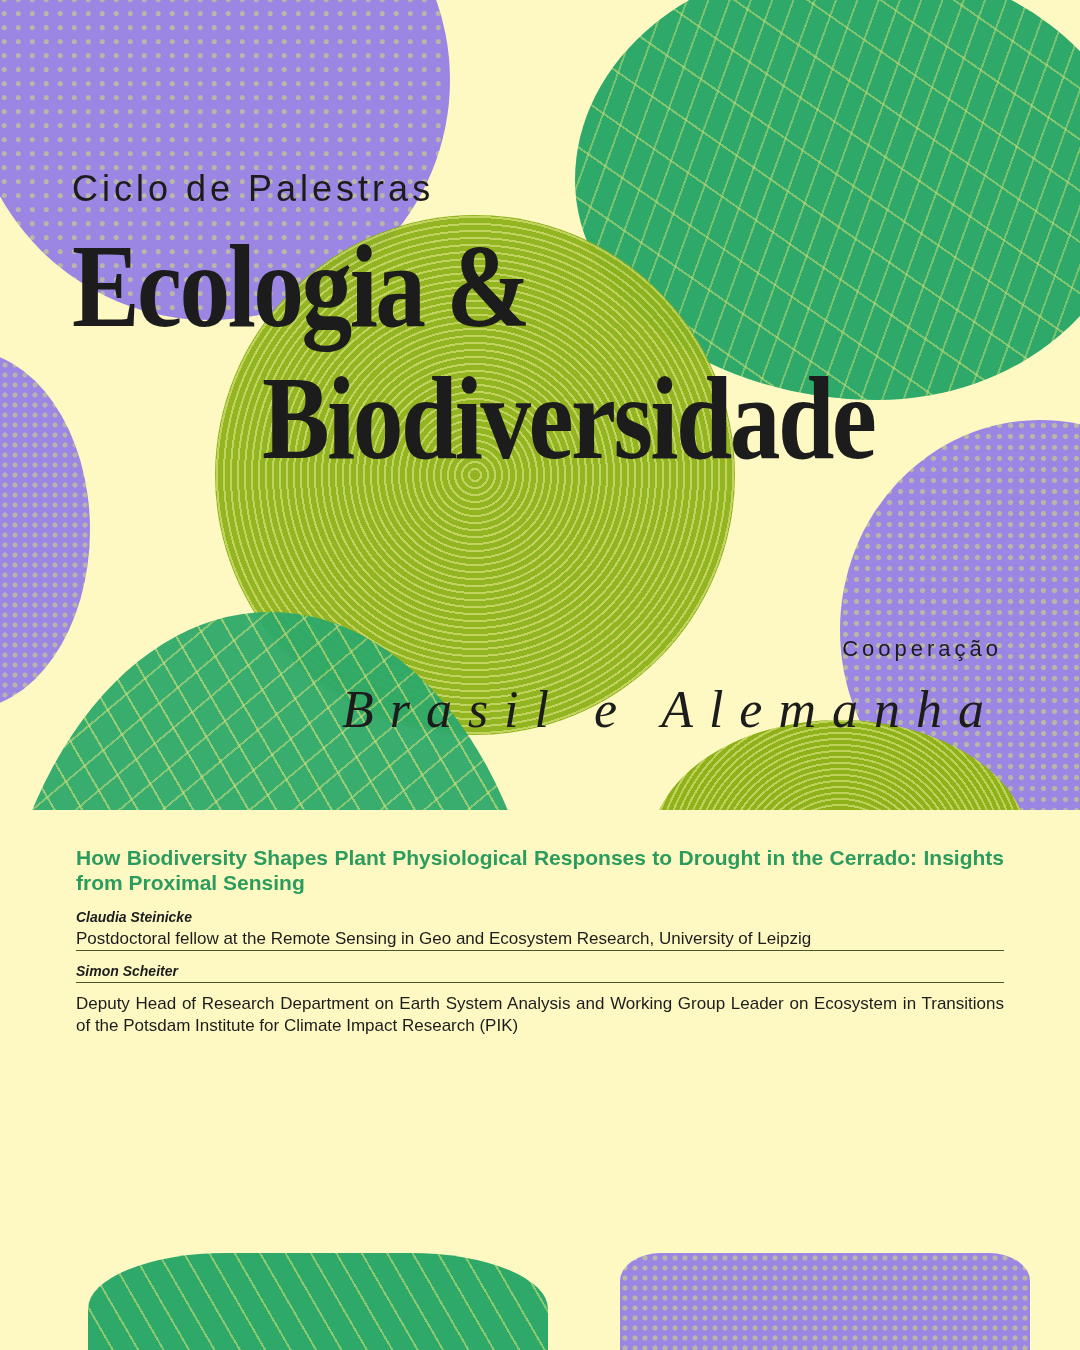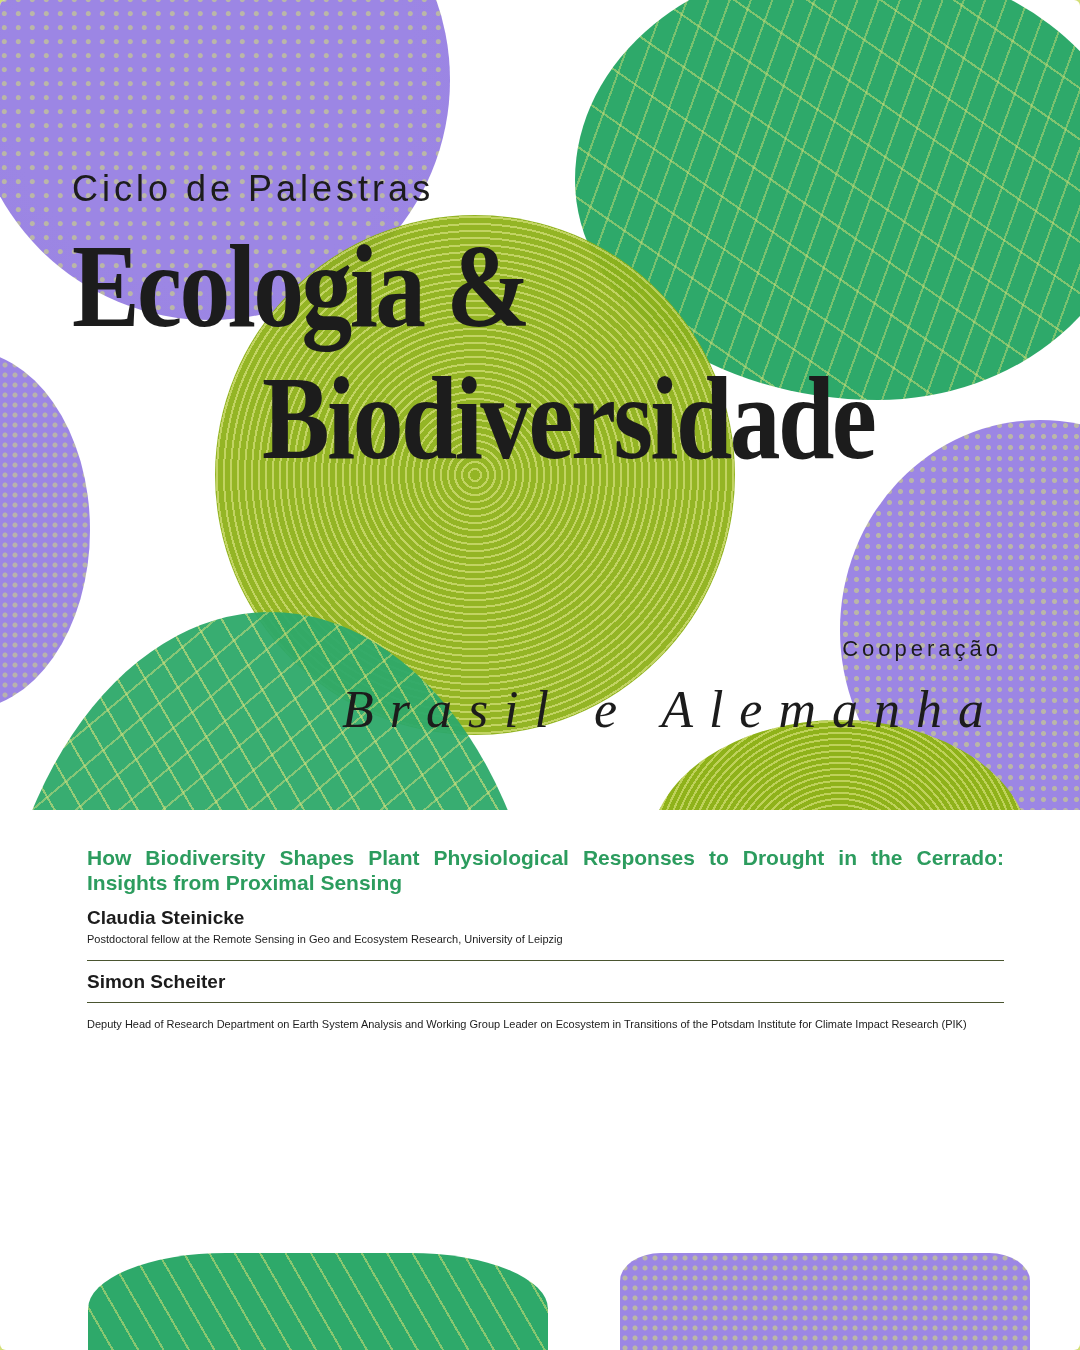--- a/index.html
+++ b/index.html
@@ -3,21 +3,21 @@
 <meta charset="utf-8">
 <style>
   * { margin: 0; padding: 0; box-sizing: border-box; }
   html, body { width: 1080px; height: 1350px; overflow: hidden; }
   body {
     background: #d3df76;
     font-family: "Liberation Sans", sans-serif;
     color: #1c1c1c;
     position: relative;
   }
-  .poster { position: relative; width: 1080px; height: 1350px; overflow: hidden; background: #ffffff; border-radius: 6px; }
+  .poster { position: relative; width: 1080px; height: 1350px; overflow: hidden; background: #fef9c3; }
 
   
   .deco { position: absolute; inset: 0; pointer-events: none; }
   .hero-clip { position: absolute; left: 0; top: 0; width: 1080px; height: 810px; overflow: hidden; }
   .shape { position: absolute; border-radius: 50%; }
 
   .purple-tl {
     left: -30px; top: -160px; width: 480px; height: 480px;
     background:
       radial-gradient(circle at 45% 40%, rgba(211,223,118,0.55) 0 2px, transparent 3px) 0 0/14px 14px,
@@ -110,29 +110,29 @@
     position: absolute; right: 80px; top: 680px;
     font-family: "Liberation Serif", serif;
     font-style: italic; font-weight: normal;
     font-size: 52px; letter-spacing: 16px; color: #1c1c1c;
   }
 
   
   .talks {
     position: absolute; left: 76px; top: 845px; width: 928px;
   }
-  .talk { padding-bottom: 10px; margin-bottom: 10px; border-bottom: 1.5px solid #4a5530; margin-left: 11px; }
+  .talk { margin-bottom: 10px; border-bottom: 1.5px solid #4a5530; }
   .talk:last-child { border-bottom: none; }
   .talk-title {
     color: #2c9c5e; font-weight: bold; font-size: 21px; line-height: 25px;
     text-align: justify; text-align-last: left;
     margin-bottom: 8px;
   }
-  .speaker-name { font-weight: bold; font-size: 19px; line-height: 21px; color: #1c1c1c; }
-  .speaker-role { font-size: 11px; line-height: 22px; color: #1c1c1c; text-align: justify; text-align-last: left; }
+  .speaker-name { font-weight: bold; font-size: 14px; line-height: 21px; color: #1c1c1c; font-style: italic; }
+  .speaker-role { font-size: 17px; line-height: 22px; color: #1c1c1c; text-align: justify; text-align-last: left; }
   .talk-1 .talk-title { margin-bottom: 12px; }
 </style>
 </head>
 <body>
 
 <div class="poster">
 
   <div class="deco">
     <div class="hero-clip">
       <div class="shape purple-tl"></div>

